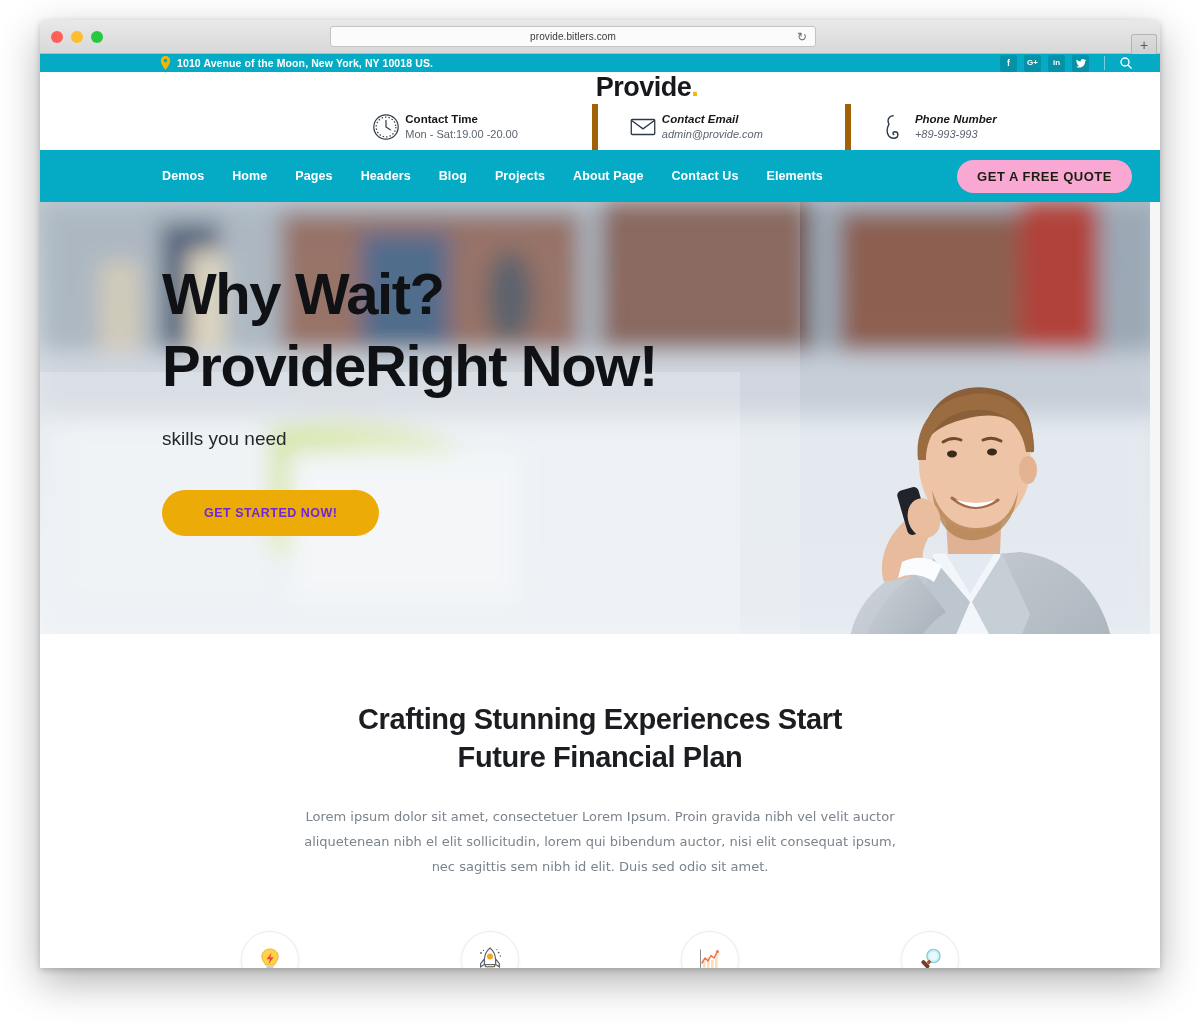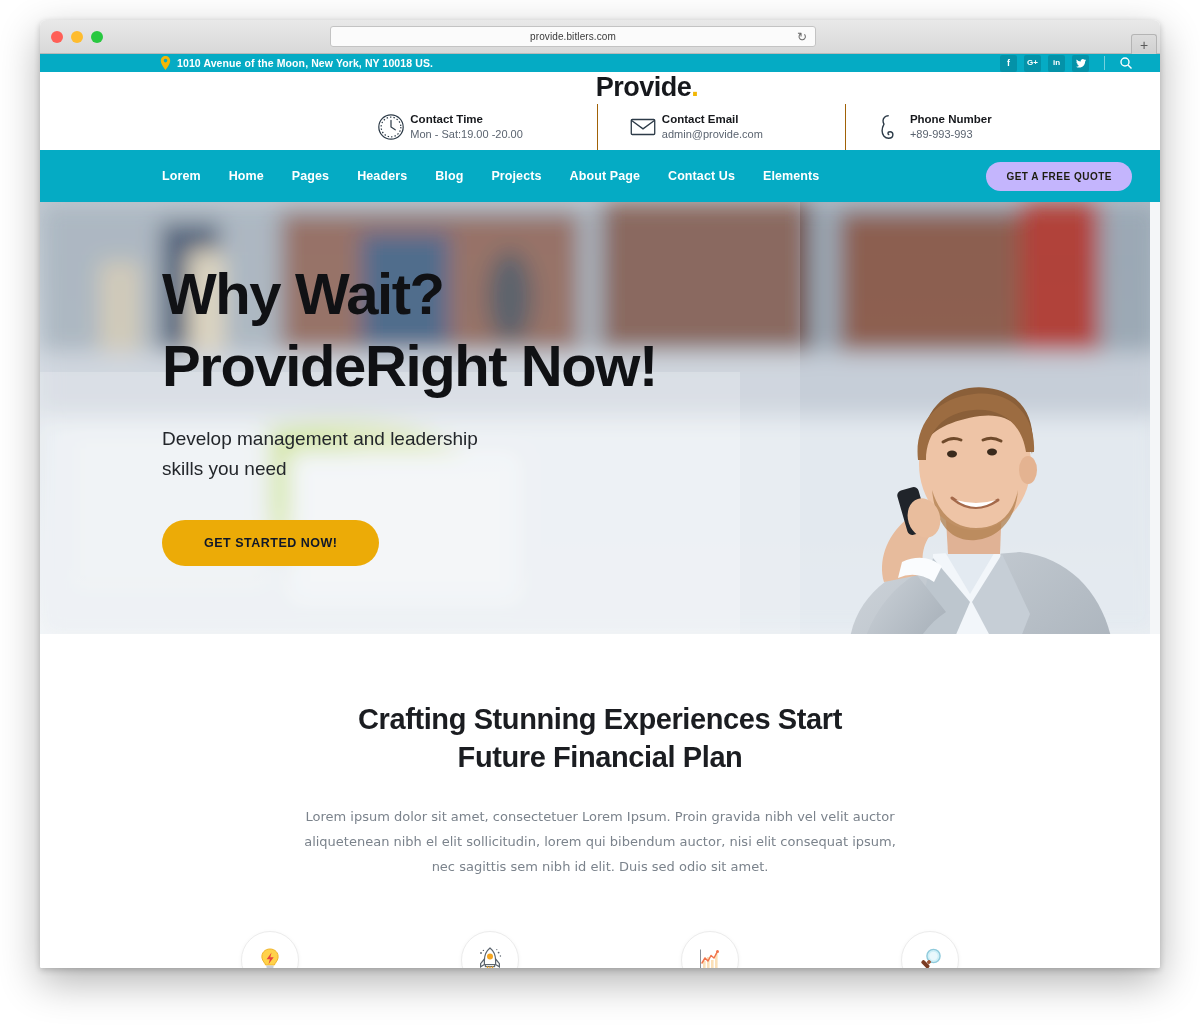--- a/index.html
+++ b/index.html
@@ -88,42 +88,42 @@
     padding: 0 28px 0 122px;
     flex-direction: column;
   }
   .logo { font-size: 27px; font-weight: bold; color: #16181c; letter-spacing: -.5px; }
   .logo .dot-y { color: #F2B705; }
   .contact-group { display: flex; align-items: center; flex: 1; justify-content: flex-start; }
   .contact-item {
     display: flex; align-items: center; gap: 4px;
     padding: 0 30px; height: 46px;
   }
-  .contact-item.divided { border-left: 1px solid #a16207; }
+  .contact-item.divided { border-left: 6px solid #a16207; font-style: italic; }
   .contact-item:nth-child(1) { margin-left: 74px; }
   .contact-item:nth-child(2) { margin-left: 44px; }
   .contact-item:nth-child(3) { margin-left: 52px; }
   .c-icon { width: 30px; height: 30px; flex: none; color: #2d3b48; }
   .c-text .c-title { font-size: 11.5px; font-weight: bold; color: #16181c; line-height: 15px; }
   .c-text .c-sub { font-size: 11px; color: #5b6470; line-height: 15px; }
 
   
   .navbar {
     height: 52px; background: #05ABC4;
     display: flex; align-items: center;
     padding: 0 28px 0 122px;
   }
   .nav-items { display: flex; align-items: center; gap: 28px; flex: 1; }
   .nav-link {
     color: #ffffff; font-size: 12.5px; font-weight: bold;
     letter-spacing: .1px; white-space: nowrap; cursor: pointer;
   }
   .quote-btn {
-    background: #c4b5fd; color: #1d1d0f;
-    font-size: 10px; font-weight: bold; letter-spacing: .5px;
+    background: #f9a8d4; color: #1d1d0f;
+    font-size: 13px; font-weight: bold; letter-spacing: .5px;
     padding: 9px 20px; border-radius: 20px; border: none;
     white-space: nowrap; cursor: pointer;
     font-family: "Liberation Sans", sans-serif;
   }
 
   
   .hero { position: relative; height: 432px; overflow: hidden; background:#cfd7e0; }
   .hero-bg { position: absolute; inset: 0; }
   .hero-content {
     position: absolute; left: 122px; top: 56px; z-index: 5; width: 620px;
@@ -131,21 +131,21 @@
   .hero-title {
     font-size: 58px; line-height: 72px; font-weight: bold;
     color: #101114; letter-spacing: -1.4px;
   }
   .hero-sub {
     margin-top: 22px;
     font-size: 19px; line-height: 30px; color: #23262b; font-weight: normal;
   }
   .hero-btn {
     margin-top: 36px;
-    background: #ECAB07; color: #0f172a;
+    background: #ECAB07; color: #6d28d9;
     border: none; border-radius: 30px;
     padding: 16px 42px;
     font-size: 12.5px; font-weight: bold; letter-spacing: .5px;
     cursor: pointer; font-family: "Liberation Sans", sans-serif;
   }
 
   
   .features { background: #ffffff; padding: 66px 12px 0; text-align: center; }
   .sec-title {
     font-size: 29px; line-height: 38px; font-weight: bold;
@@ -251,21 +251,21 @@
             <div class="c-title">Phone Number</div>
             <div class="c-sub">+89-993-993</div>
           </div>
         </div>
 
       </div>
     </div>
 
     <div class="navbar">
       <div class="nav-items">
-        <span class="nav-link">Lorem</span>
+        <span class="nav-link">Demos</span>
         <span class="nav-link">Home</span>
         <span class="nav-link">Pages</span>
         <span class="nav-link">Headers</span>
         <span class="nav-link">Blog</span>
         <span class="nav-link">Projects</span>
         <span class="nav-link">About Page</span>
         <span class="nav-link">Contact Us</span>
         <span class="nav-link">Elements</span>
       </div>
       <button class="quote-btn">GET A FREE QUOTE</button>
@@ -402,21 +402,20 @@
         <rect x="0" y="170" width="700" height="262" fill="#ffffff" opacity="0.22"></rect>
         <rect x="1110" y="0" width="10" height="432" fill="#f4f6f8"></rect>
       </svg>
 
       <div class="hero-content">
         <div class="hero-title">
           <div>Why Wait?</div>
           <div>ProvideRight Now!</div>
         </div>
         <div class="hero-sub">
-          <div>Develop management and leadership</div>
           <div>skills you need</div>
         </div>
         <button class="hero-btn">GET STARTED NOW!</button>
       </div>
     </div>
 
     <div class="features">
       <div class="sec-title">
         <div>Crafting Stunning Experiences Start</div>
         <div>Future Financial Plan</div>

